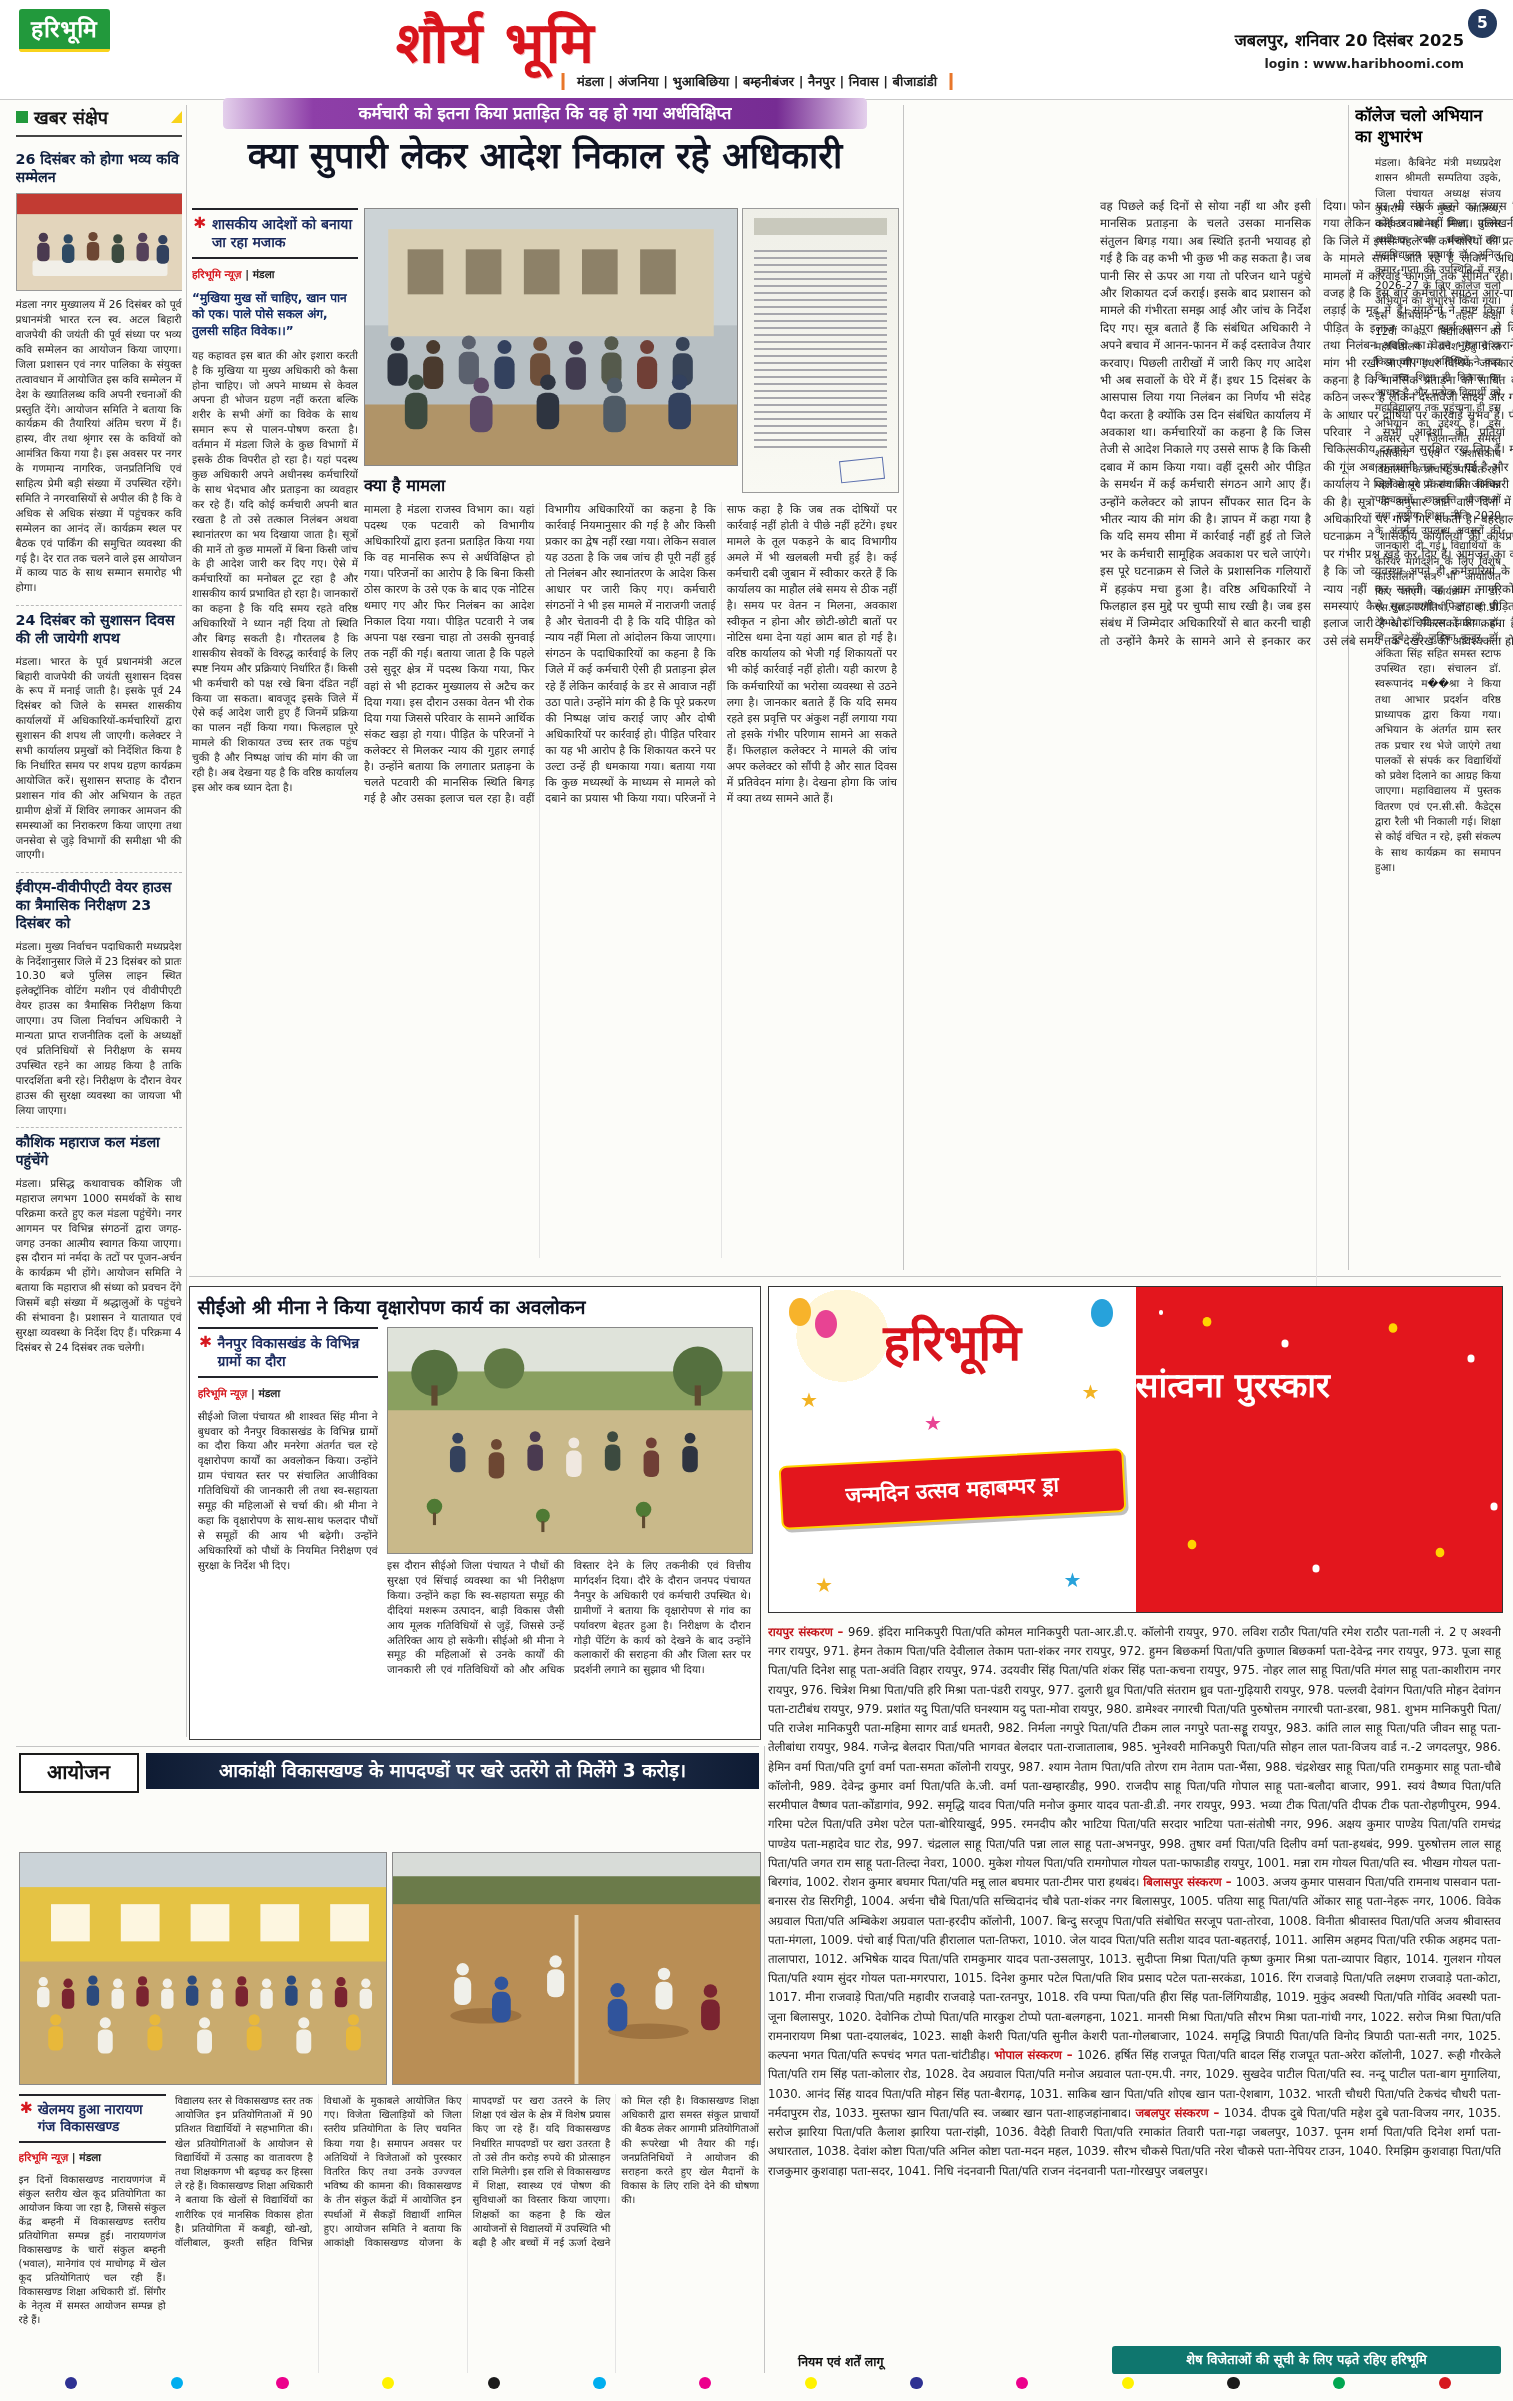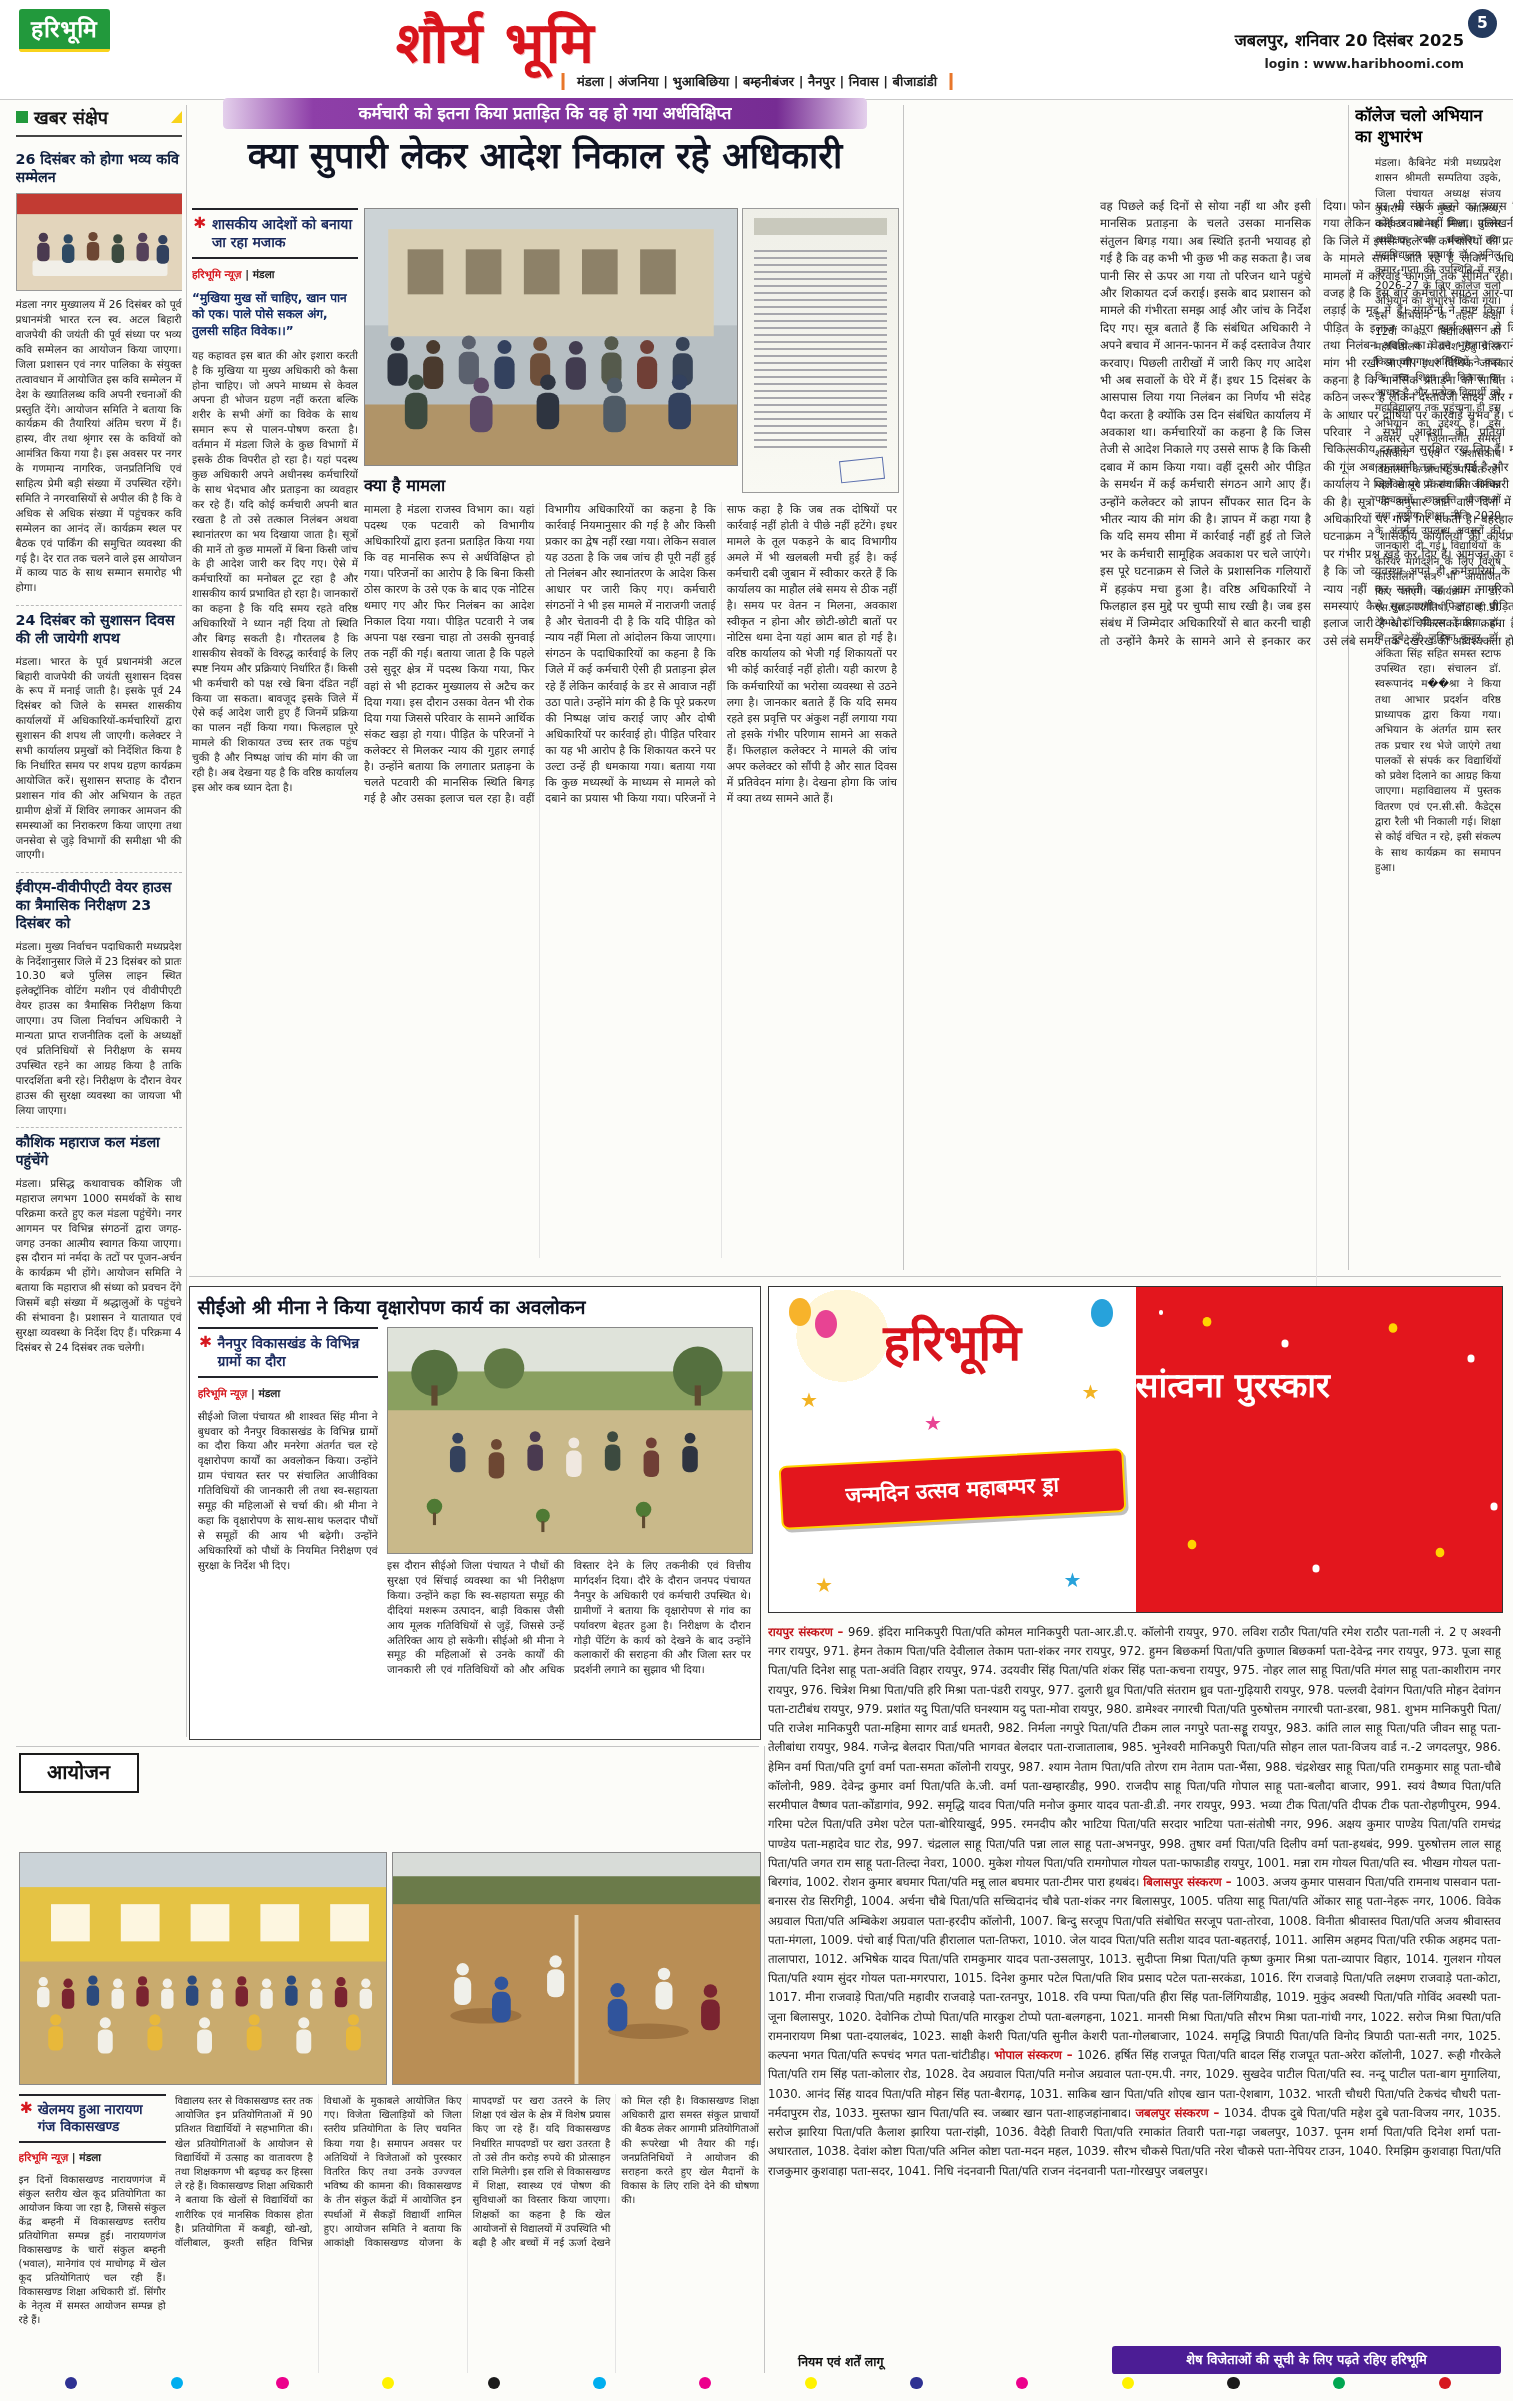--- a/index.html
+++ b/index.html
@@ -95,21 +95,21 @@
   .confetti{position:absolute;left:23px;top:23px;width:4.6px;height:4.6px;border-radius:50%;background:#fff;
         box-shadow:46px 9.3px 0 2.3px #ffd400, 124px 31px 0 1.5px #ffffff, 232px 15.5px 0 2.3px #ffd400,
                    310px 46px 0 1.5px #ffffff, 31px 232px 0 2.3px #ffd400, 155px 256px 0 1.5px #ffffff,
                    279px 240px 0 2.3px #ffd400, 333px 194px 0 1.5px #ffffff;}
 
   
   .winners{position:absolute;left:768px;top:1623px;width:733px;height:719px;font-size:11.6px;line-height:1.66;
         overflow:hidden;text-align:justify;}
   .wsec{font-weight:800;color:#c21318;}
   .terms{position:absolute;left:798px;top:2353px;width:294px;font-weight:800;font-size:12.4px;color:#111;}
-  .wfooter{position:absolute;left:1112px;top:2346px;width:389px;height:28px;background:#4c1d95;color:#fff;
+  .wfooter{position:absolute;left:1112px;top:2346px;width:389px;height:28px;background:#0f766e;color:#fff;
         font-weight:800;font-size:13px;text-align:center;line-height:28px;border-radius:3.1px;}
 
   
   .s-label{position:absolute;left:18.6px;top:1753px;width:116px;height:36px;border:2.3px solid #1b1b1b;
         font-size:20px;font-weight:800;text-align:center;line-height:34px;color:#111;background:#fff;}
   .s-banner{position:absolute;left:146px;top:1753px;width:613px;height:36px;color:#fff;font-weight:800;font-size:18.6px;
         text-align:center;line-height:36px;background:linear-gradient(90deg,#0e1b33,#31415f 50%,#0e1b33);}
   .s-headline{position:absolute;left:18.6px;top:1800px;width:740px;font-size:31px;font-weight:800;color:#0f1322;}
   .s-photo{position:absolute;top:1852px;height:231px;border:0.8px solid #888;overflow:hidden;}
   .s-photo svg{display:block;width:100%;height:100%;}
@@ -331,20 +331,21 @@
   <div class="winners">
     <span class="wsec">रायपुर संस्करण – </span><span>969. इंदिरा मानिकपुरी पिता/पति कोमल मानिकपुरी पता-आर.डी.ए. कॉलोनी रायपुर, 970. लविश राठौर पिता/पति रमेश राठौर पता-गली नं. 2 ए अश्वनी नगर रायपुर, 971. हेमन तेकाम पिता/पति देवीलाल तेकाम पता-शंकर नगर रायपुर, 972. हुमन बिछकर्मा पिता/पति कुणाल बिछकर्मा पता-देवेन्द्र नगर रायपुर, 973. पूजा साहू पिता/पति दिनेश साहू पता-अवंति विहार रायपुर, 974. उदयवीर सिंह पिता/पति शंकर सिंह पता-कचना रायपुर, 975. नोहर लाल साहू पिता/पति मंगल साहू पता-काशीराम नगर रायपुर, 976. चित्रेश मिश्रा पिता/पति हरि मिश्रा पता-पंडरी रायपुर, 977. दुलारी ध्रुव पिता/पति संतराम ध्रुव पता-गुढ़ियारी रायपुर, 978. पल्लवी देवांगन पिता/पति मोहन देवांगन पता-टाटीबंध रायपुर, 979. प्रशांत यदु पिता/पति घनश्याम यदु पता-मोवा रायपुर, 980. डामेश्वर नगारची पिता/पति पुरुषोत्तम नगारची पता-डरबा, 981. शुभम मानिकपुरी पिता/पति राजेश मानिकपुरी पता-महिमा सागर वार्ड धमतरी, 982. निर्मला नगपुरे पिता/पति टीकम लाल नगपुरे पता-सड्डू रायपुर, 983. कांति लाल साहू पिता/पति जीवन साहू पता-तेलीबांधा रायपुर, 984. गजेन्द्र बेलदार पिता/पति भागवत बेलदार पता-राजातालाब, 985. भुनेश्वरी मानिकपुरी पिता/पति सोहन लाल पता-विजय वार्ड न.-2 जगदलपुर, 986. हेमिन वर्मा पिता/पति दुर्गा वर्मा पता-समता कॉलोनी रायपुर, 987. श्याम नेताम पिता/पति तोरण राम नेताम पता-भैंसा, 988. चंद्रशेखर साहू पिता/पति रामकुमार साहू पता-चौबे कॉलोनी, 989. देवेन्द्र कुमार वर्मा पिता/पति के.जी. वर्मा पता-खम्हारडीह, 990. राजदीप साहू पिता/पति गोपाल साहू पता-बलौदा बाजार, 991. स्वयं वैष्णव पिता/पति सरमीपाल वैष्णव पता-कोंडागांव, 992. समृद्धि यादव पिता/पति मनोज कुमार यादव पता-डी.डी. नगर रायपुर, 993. भव्या टीक पिता/पति दीपक टीक पता-रोहणीपुरम, 994. गरिमा पटेल पिता/पति उमेश पटेल पता-बोरियाखुर्द, 995. रमनदीप कौर भाटिया पिता/पति सरदार भाटिया पता-संतोषी नगर, 996. अक्षय कुमार पाण्डेय पिता/पति रामचंद्र पाण्डेय पता-महादेव घाट रोड, 997. चंद्रलाल साहू पिता/पति पन्ना लाल साहू पता-अभनपुर, 998. तुषार वर्मा पिता/पति दिलीप वर्मा पता-हथबंद, 999. पुरुषोत्तम लाल साहू पिता/पति जगत राम साहू पता-तिल्दा नेवरा, 1000. मुकेश गोयल पिता/पति रामगोपाल गोयल पता-फाफाडीह रायपुर, 1001. मन्ना राम गोयल पिता/पति स्व. भीखम गोयल पता-बिरगांव, 1002. रोशन कुमार बघमार पिता/पति मन्नू लाल बघमार पता-टीमर पारा हथबंद। </span>
     <span class="wsec">बिलासपुर संस्करण – </span><span>1003. अजय कुमार पासवान पिता/पति रामनाथ पासवान पता-बनारस रोड सिरगिट्टी, 1004. अर्चना चौबे पिता/पति सच्चिदानंद चौबे पता-शंकर नगर बिलासपुर, 1005. पतिया साहू पिता/पति ओंकार साहू पता-नेहरू नगर, 1006. विवेक अग्रवाल पिता/पति अम्बिकेश अग्रवाल पता-हरदीप कॉलोनी, 1007. बिन्दु सरजूप पिता/पति संबोधित सरजूप पता-तोरवा, 1008. विनीता श्रीवास्तव पिता/पति अजय श्रीवास्तव पता-मंगला, 1009. पंचो बाई पिता/पति हीरालाल पता-तिफरा, 1010. जेल यादव पिता/पति सतीश यादव पता-बहतराई, 1011. आसिम अहमद पिता/पति रफीक अहमद पता-तालापारा, 1012. अभिषेक यादव पिता/पति रामकुमार यादव पता-उसलापुर, 1013. सुदीप्ता मिश्रा पिता/पति कृष्ण कुमार मिश्रा पता-व्यापार विहार, 1014. गुलशन गोयल पिता/पति श्याम सुंदर गोयल पता-मगरपारा, 1015. दिनेश कुमार पटेल पिता/पति शिव प्रसाद पटेल पता-सरकंडा, 1016. रिंग राजवाड़े पिता/पति लक्ष्मण राजवाड़े पता-कोटा, 1017. मीना राजवाड़े पिता/पति महावीर राजवाड़े पता-रतनपुर, 1018. रवि पम्पा पिता/पति हीरा सिंह पता-लिंगियाडीह, 1019. मुकुंद अवस्थी पिता/पति गोविंद अवस्थी पता-जूना बिलासपुर, 1020. देवोनिक टोप्पो पिता/पति मारकुश टोप्पो पता-बलगहना, 1021. मानसी मिश्रा पिता/पति सौरभ मिश्रा पता-गांधी नगर, 1022. सरोज मिश्रा पिता/पति रामनारायण मिश्रा पता-दयालबंद, 1023. साक्षी केशरी पिता/पति सुनील केशरी पता-गोलबाजार, 1024. समृद्धि त्रिपाठी पिता/पति विनोद त्रिपाठी पता-सती नगर, 1025. कल्पना भगत पिता/पति रूपचंद भगत पता-चांटीडीह। </span>
     <span class="wsec">भोपाल संस्करण – </span><span>1026. हर्षित सिंह राजपूत पिता/पति बादल सिंह राजपूत पता-अरेरा कॉलोनी, 1027. रूही गौरकेले पिता/पति राम सिंह पता-कोलार रोड, 1028. देव अग्रवाल पिता/पति मनोज अग्रवाल पता-एम.पी. नगर, 1029. सुखदेव पाटील पिता/पति स्व. नन्दू पाटील पता-बाग मुगालिया, 1030. आनंद सिंह यादव पिता/पति मोहन सिंह पता-बैरागढ़, 1031. साकिब खान पिता/पति शोएब खान पता-ऐशबाग, 1032. भारती चौधरी पिता/पति टेकचंद चौधरी पता-नर्मदापुरम रोड, 1033. मुस्तफा खान पिता/पति स्व. जब्बार खान पता-शाहजहांनाबाद। </span>
     <span class="wsec">जबलपुर संस्करण – </span><span>1034. दीपक दुबे पिता/पति महेश दुबे पता-विजय नगर, 1035. सरोज झारिया पिता/पति कैलाश झारिया पता-रांझी, 1036. वैदेही तिवारी पिता/पति रमाकांत तिवारी पता-गढ़ा जबलपुर, 1037. पूनम शर्मा पिता/पति दिनेश शर्मा पता-अधारताल, 1038. देवांश कोष्टा पिता/पति अनिल कोष्टा पता-मदन महल, 1039. सौरभ चौकसे पिता/पति नरेश चौकसे पता-नेपियर टाउन, 1040. रिमझिम कुशवाहा पिता/पति राजकुमार कुशवाहा पता-सदर, 1041. निधि नंदनवानी पिता/पति राजन नंदनवानी पता-गोरखपुर जबलपुर।</span>
   </div>
   <div class="terms">नियम एवं शर्तें लागू</div>
   <div class="wfooter">शेष विजेताओं की सूची के लिए पढ़ते रहिए हरिभूमि</div>
 
   <div class="s-label">आयोजन</div>
+  <div class="s-banner">आकांक्षी विकासखण्ड के मापदण्डों पर खरे उतरेंगे तो मिलेंगे 3 करोड़।</div>
 
   <div class="s-photo" style="left:18.6px;width:366px;">
     <svg viewBox="0 0 472 298" preserveAspectRatio="none">
       <defs>
           <g id="pQ">
             <circle cx="0" cy="-14" r="6"></circle>
             <rect x="-8" y="-7" width="16" height="26" rx="6"></rect>
           </g>
         </defs>
       <rect width="472" height="298" fill="#c9ab6e"></rect>

